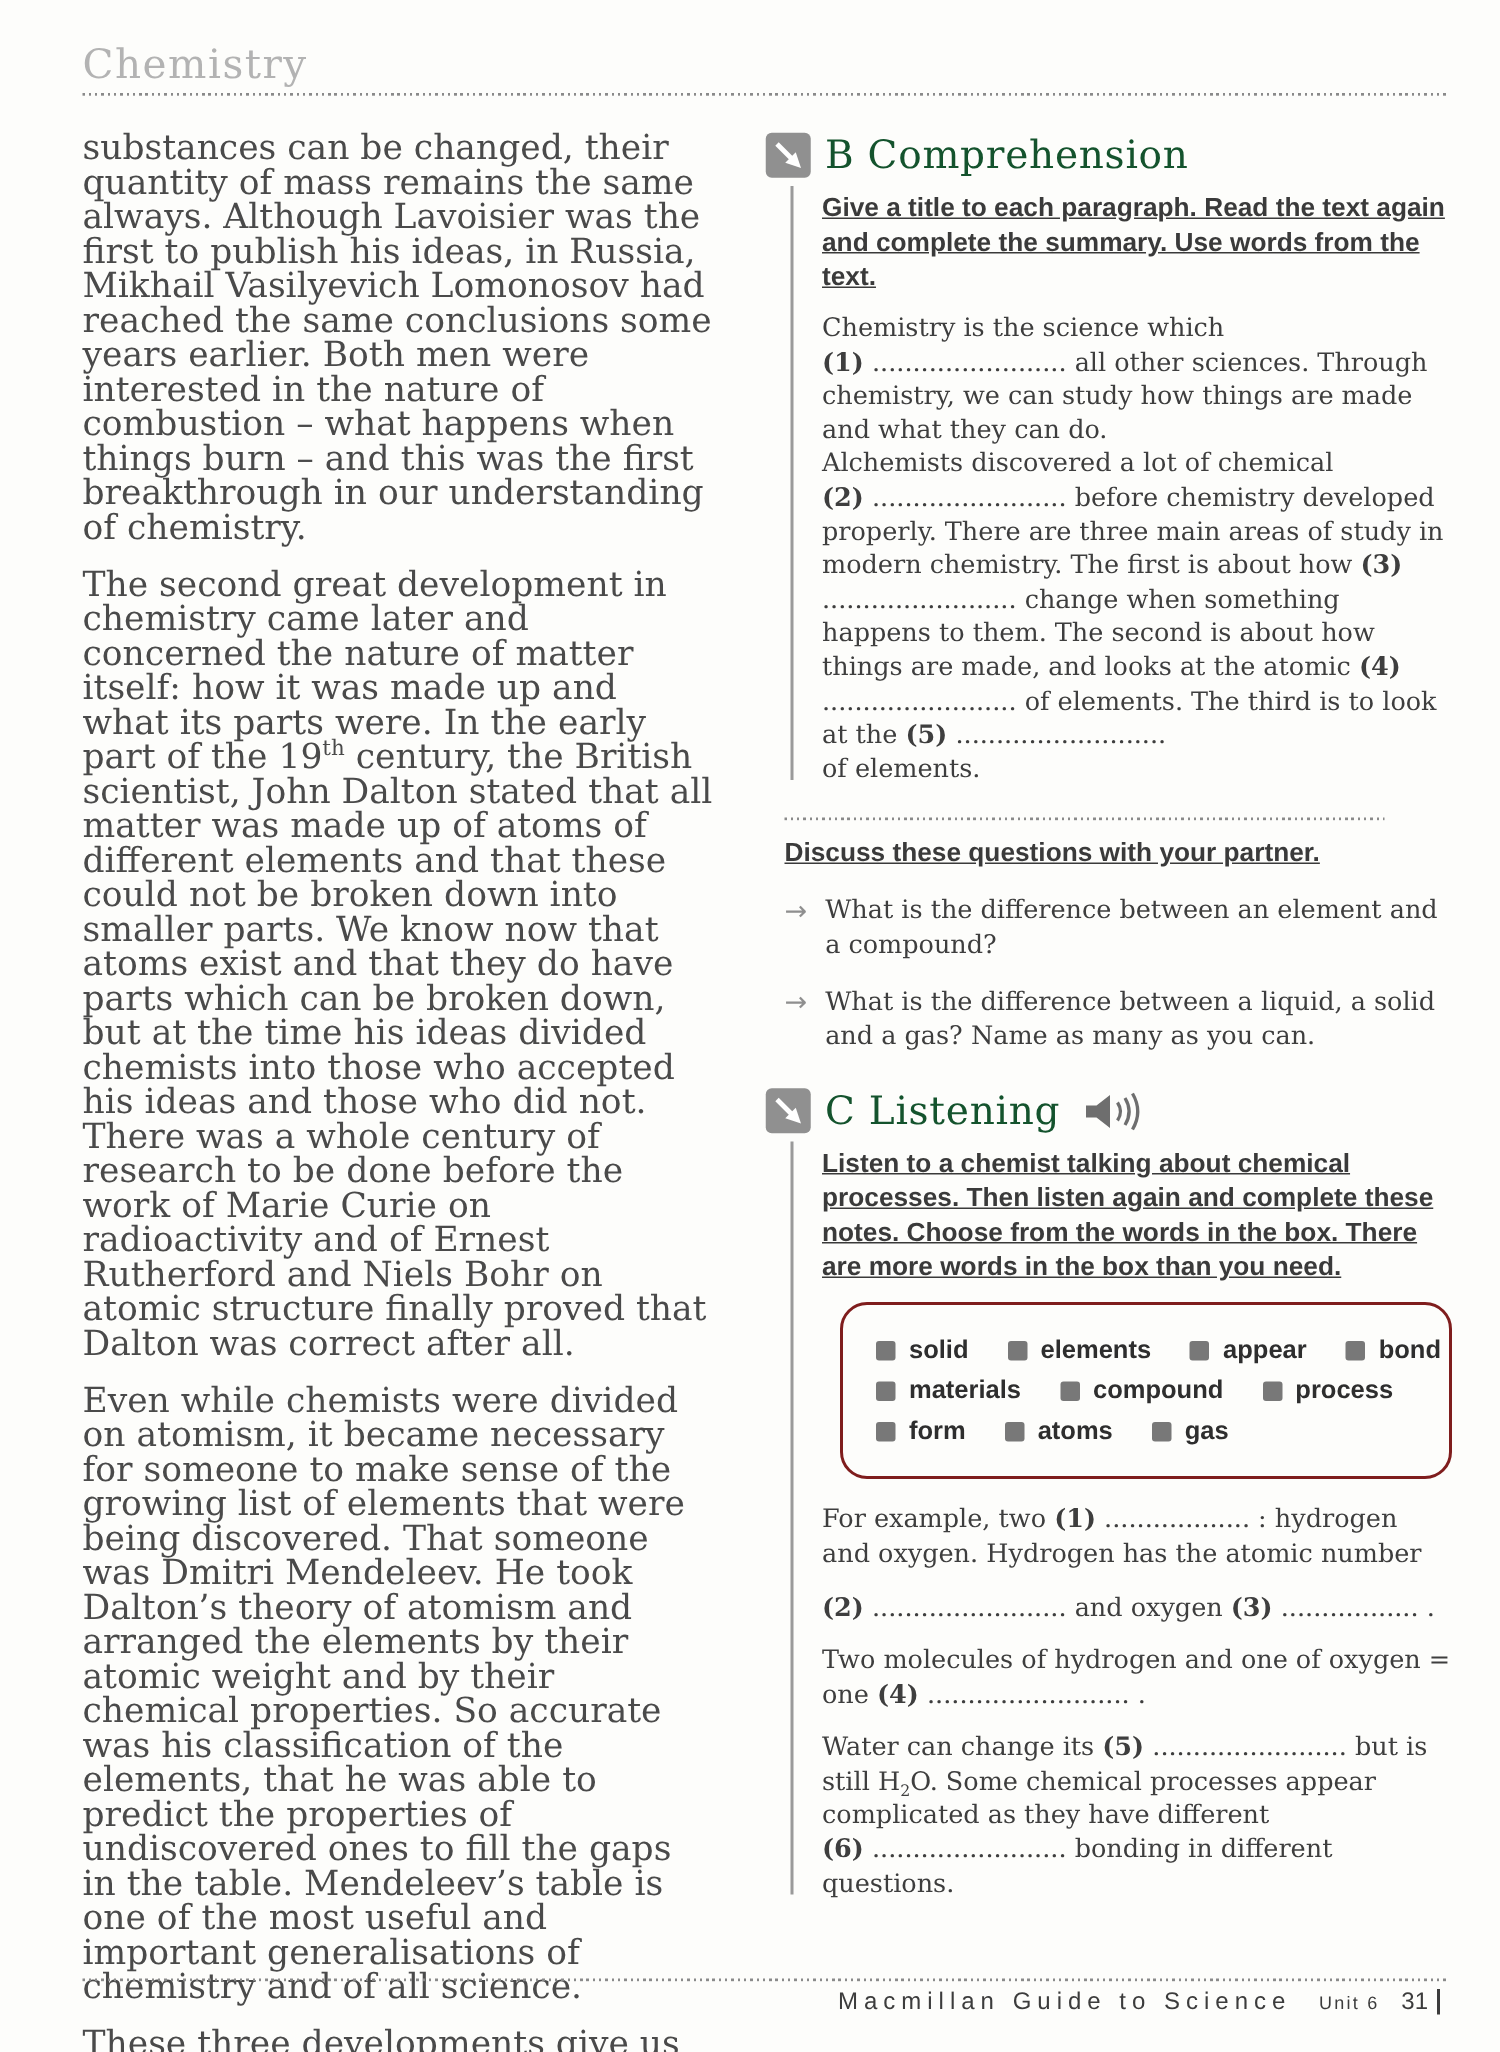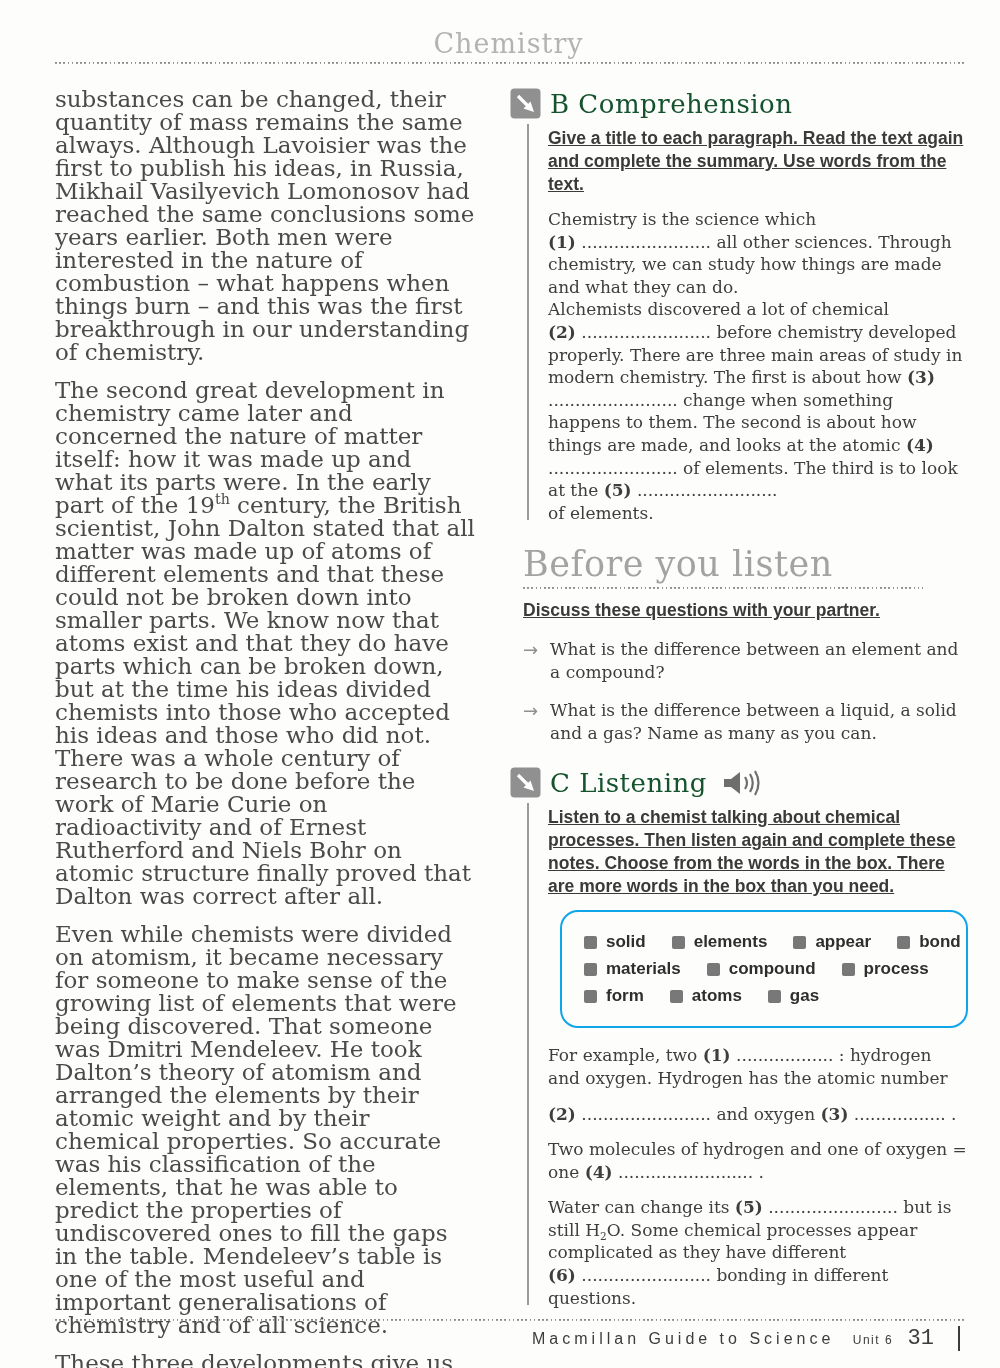--- a/index.html
+++ b/index.html
@@ -8,43 +8,43 @@
     width:1000px;height:1368px;
     margin:0 auto;
     background:#fdfdfb;
     font-family:"DejaVu Serif","Liberation Serif",serif;
     color:#474747;
     overflow:hidden;
   }
   
   .page-header{
     position:absolute;top:28px;left:55px;right:38px;
-    text-align:center;
+    text-align:left;
     font-family:"DejaVu Serif",serif;
     font-size:27px;color:#b3b3b3;letter-spacing:1px;
   }
   .dotrule{
     height:3px;
     background-image:repeating-linear-gradient(90deg,#8a8a8a 0 1.6px,transparent 1.6px 4.2px);
     background-size:auto 1.8px;background-repeat:repeat-x;background-position:0 60%;
   }
   .header-rule{position:absolute;top:61px;left:55px;right:35px;}
   .footer-rule{position:absolute;top:1318px;left:55px;right:35px;}
   .page-footer{
     position:absolute;top:1326px;left:55px;right:40px;
     text-align:right;
     font-family:"Liberation Sans",sans-serif;
     color:#3c3c3c;
   }
   .footer-series{font-size:16px;letter-spacing:4px;}
   .footer-unit{font-size:12px;letter-spacing:1.5px;margin-left:14px;}
   .footer-page{
-    font-size:22px;font-weight:300;margin-left:10px;
-    font-family:Liberation Mono, monospace;
-    border-right:2px solid #3c3c3c;padding-right:24px;
+    font-size:16px;font-weight:300;margin-left:10px;
+    font-family:Liberation Sans, sans-serif;
+    border-right:2px solid #3c3c3c;padding-right:6px;
   }
   
   .col-left{position:absolute;top:88px;left:55px;width:437px;}
   .col-right{position:absolute;top:88px;left:510px;width:458px;}
   
   .article p{
     margin:0 16px 15px 0;
     font-size:23px;line-height:23px;
     color:#4a4a4a;
     text-align:left;
@@ -103,21 +103,21 @@
   .question{
     display:flex;gap:12px;margin:0 0 15px 0;
     font-size:17px;line-height:23px;color:#3e3e3e;
   }
   .q-arrow{
     color:#8f8f8f;font-family:"DejaVu Sans",sans-serif;
     font-size:18px;line-height:23px;flex:0 0 auto;
   }
   
   .word-box{
-    border:2px solid #0ea5e9;
+    border:2px solid #7f1d1d;
     border-radius:18px;
     margin:6px 0 16px 12px;
     padding:13px 10px 13px 22px;
     font-family:"Liberation Sans",sans-serif;
   }
   .wb-row{display:flex;gap:26px;margin:7px 0;}
   .wb-item{display:flex;align-items:center;gap:9px;}
   .wb-square{width:13px;height:13px;background:#787878;border-radius:2px;flex:0 0 auto;}
   .wb-label{font-weight:bold;font-size:17px;color:#2e2e2e;}
   
@@ -179,21 +179,20 @@
         <div class="instructions">Give a title to each paragraph. Read the text again and complete the summary. Use words from the text.</div>
         <div class="fill-text"><span>Chemistry is the science which
 </span><span style="font-weight: bold;">(1)</span><span> ........................ all other sciences. Through chemistry, we can study how things are made and what they can do.
 Alchemists discovered a lot of chemical
 </span><span style="font-weight: bold;">(2)</span><span> ........................ before chemistry developed properly. There are three main areas of study in modern chemistry. The first is about how </span><span style="font-weight: bold;">(3)</span><span> ........................ change when something happens to them. The second is about how things are made, and looks at the atomic </span><span style="font-weight: bold;">(4)</span><span> ........................ of elements. The third is to look at the </span><span style="font-weight: bold;">(5)</span><span> ..........................
 of elements.</span></div>
       </div>
     </div>
 
     <div class="byl">
-      <div class="byl-title">Before you listen</div>
       <div class="dotrule byl-rule"></div>
       <div class="instructions byl-instructions">Discuss these questions with your partner.</div>
       <div class="question">
         <span class="q-arrow">→</span>
         <span>What is the difference between an element and a compound?</span>
       </div>
       <div class="question">
         <span class="q-arrow">→</span>
         <span>What is the difference between a liquid, a solid and a gas? Name as many as you can.</span>
       </div>

